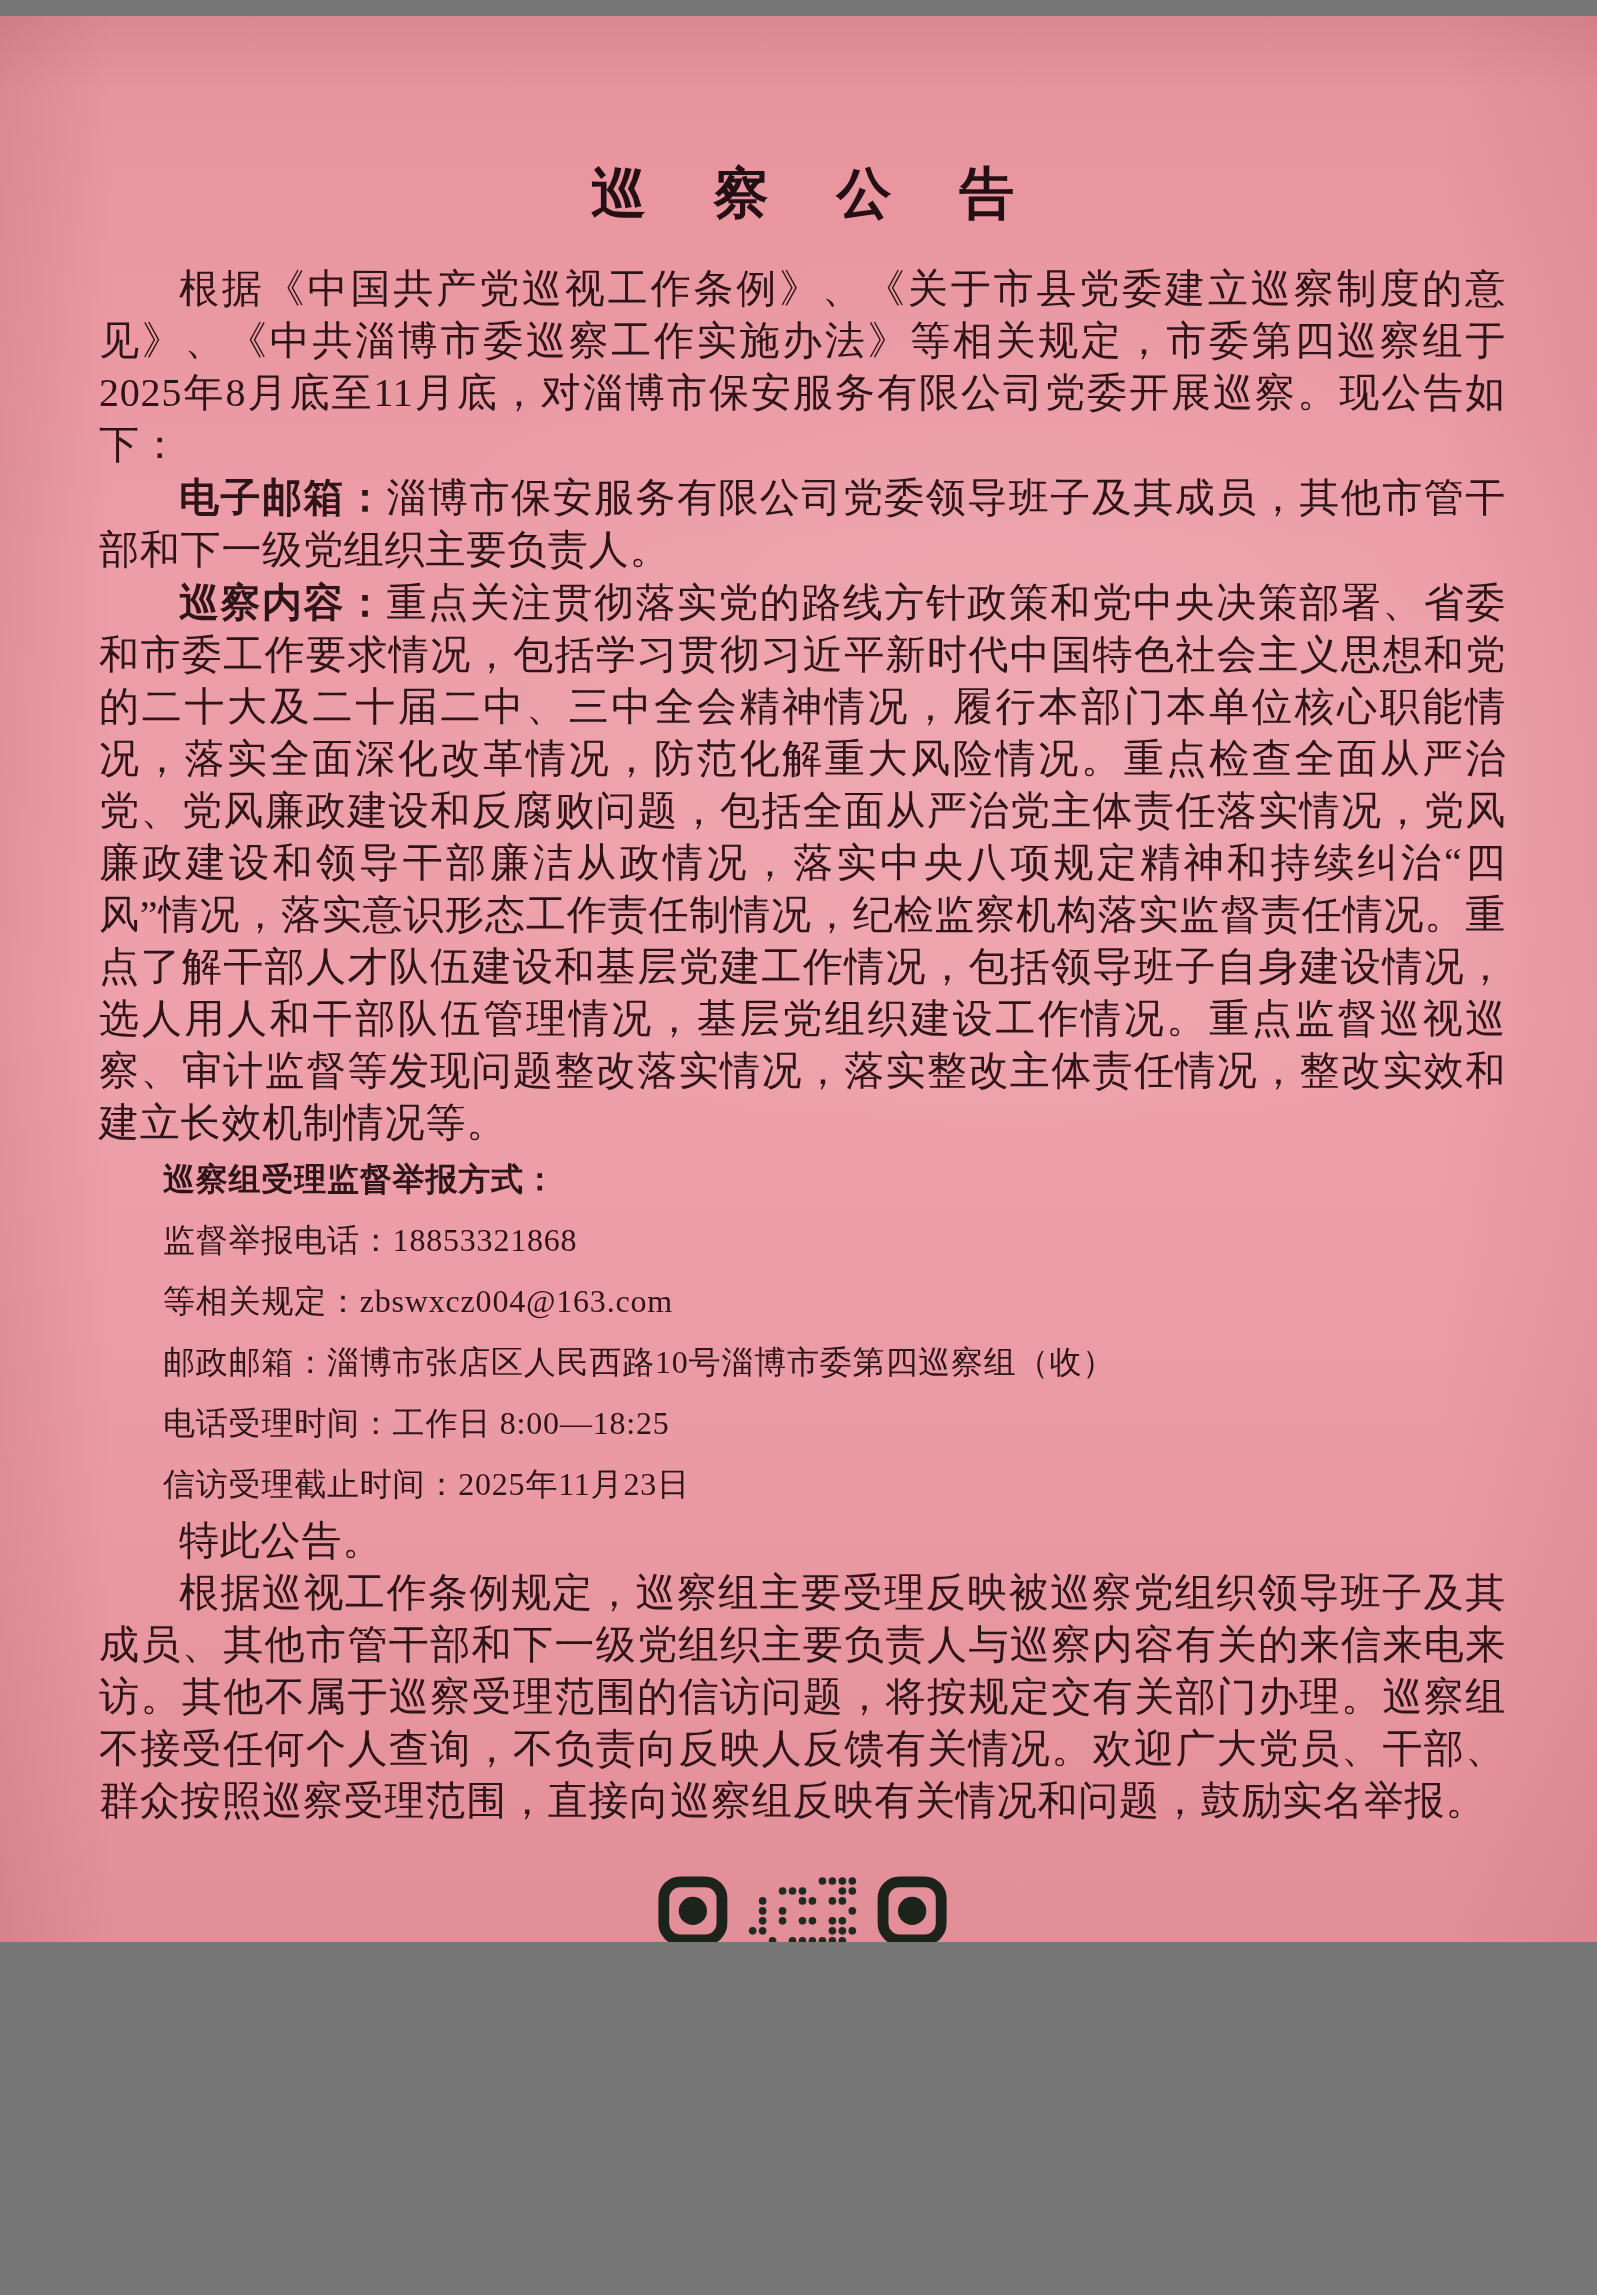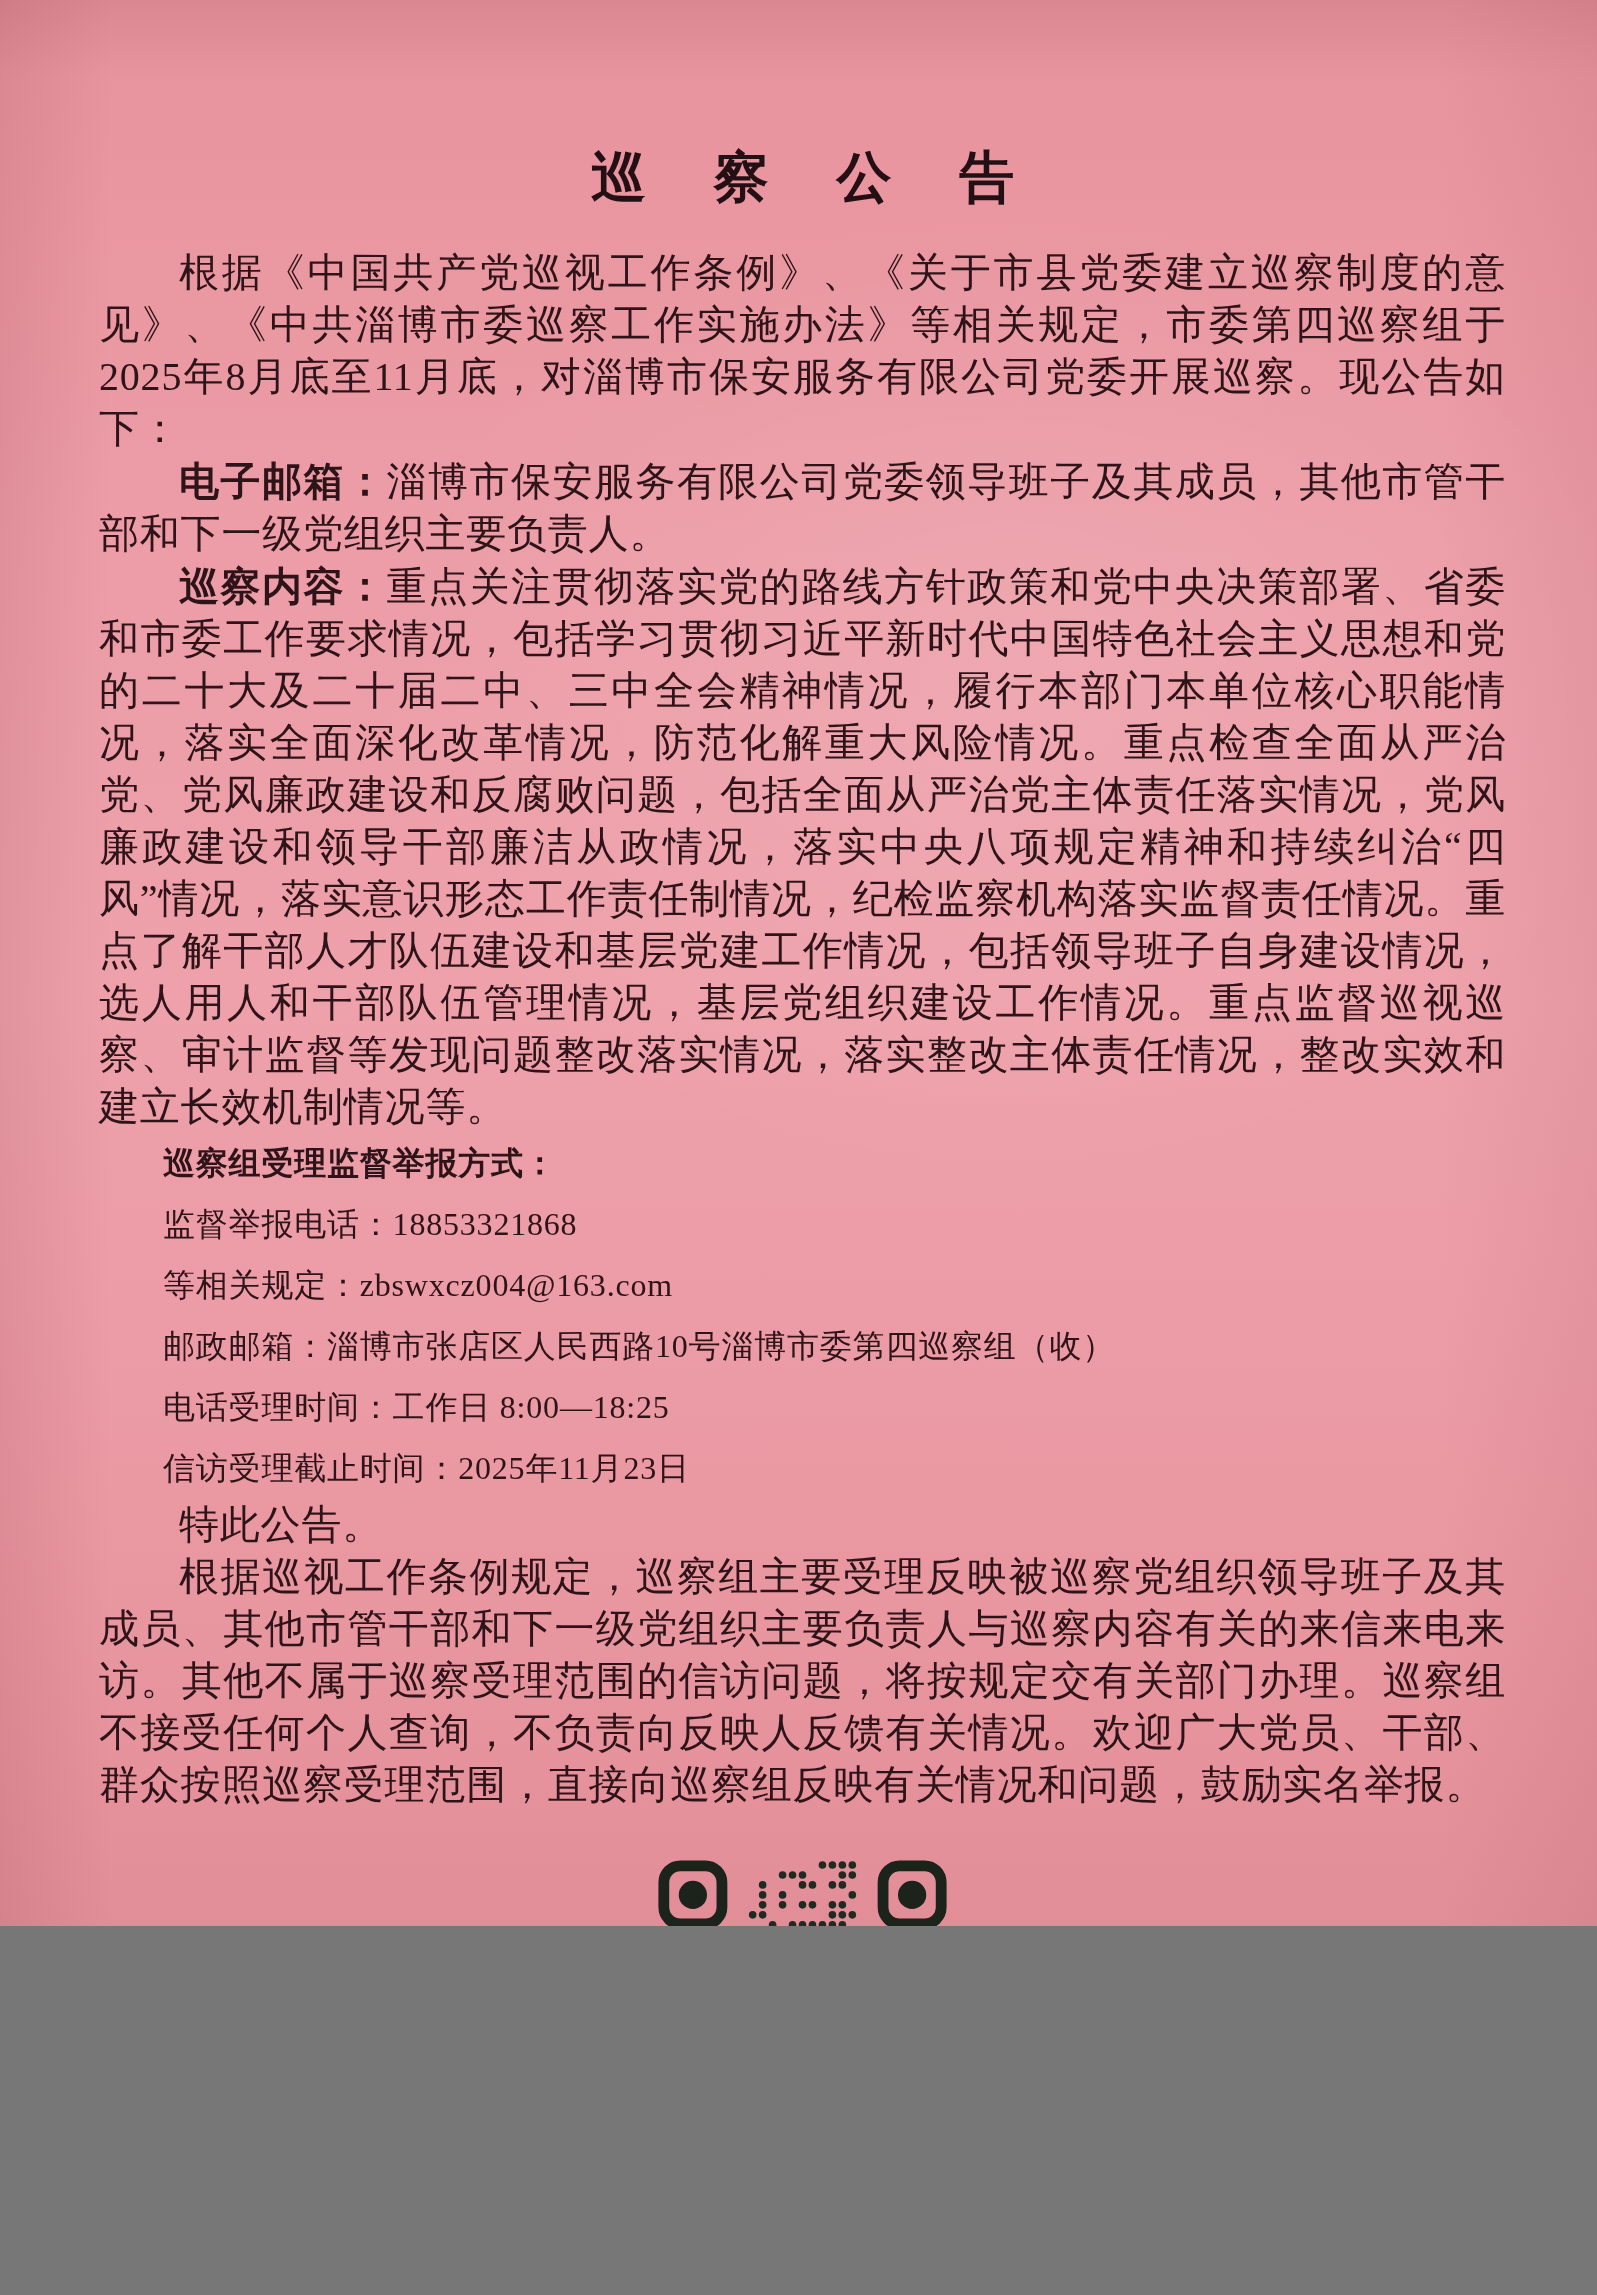--- a/index.html
+++ b/index.html
@@ -1,19 +1,19 @@
 <!DOCTYPE html>
 <html style="font-size:13.4px"><head>
 <meta charset="utf-8">
 <style>
   html,body{margin:0;padding:0;background:#777;}
   .page{
     position:relative;
     width:1598px;height:1926px;
-    margin:0 auto;
+    margin:16px auto;
     overflow:hidden;
     color:#2e1418;
     font-family:"Liberation Serif","DejaVu Serif",serif;
     background:
       radial-gradient(ellipse 1046px 795px at 63% 36%, rgba(255,255,255,0.10), rgba(255,255,255,0) 62%),
       linear-gradient(90deg, rgba(110,25,40,0.10) 0%, rgba(110,25,40,0) 7%, rgba(110,25,40,0) 90%, rgba(110,25,40,0.07) 100%),
       linear-gradient(180deg, #db8791 0%, #e8949e 4%, #ec9da7 28%, #eea1ab 52%, #ea99a3 78%, #e28e98 100%);
   }
   .content{padding:0 92px 0 99px;}
   .doc-title{

